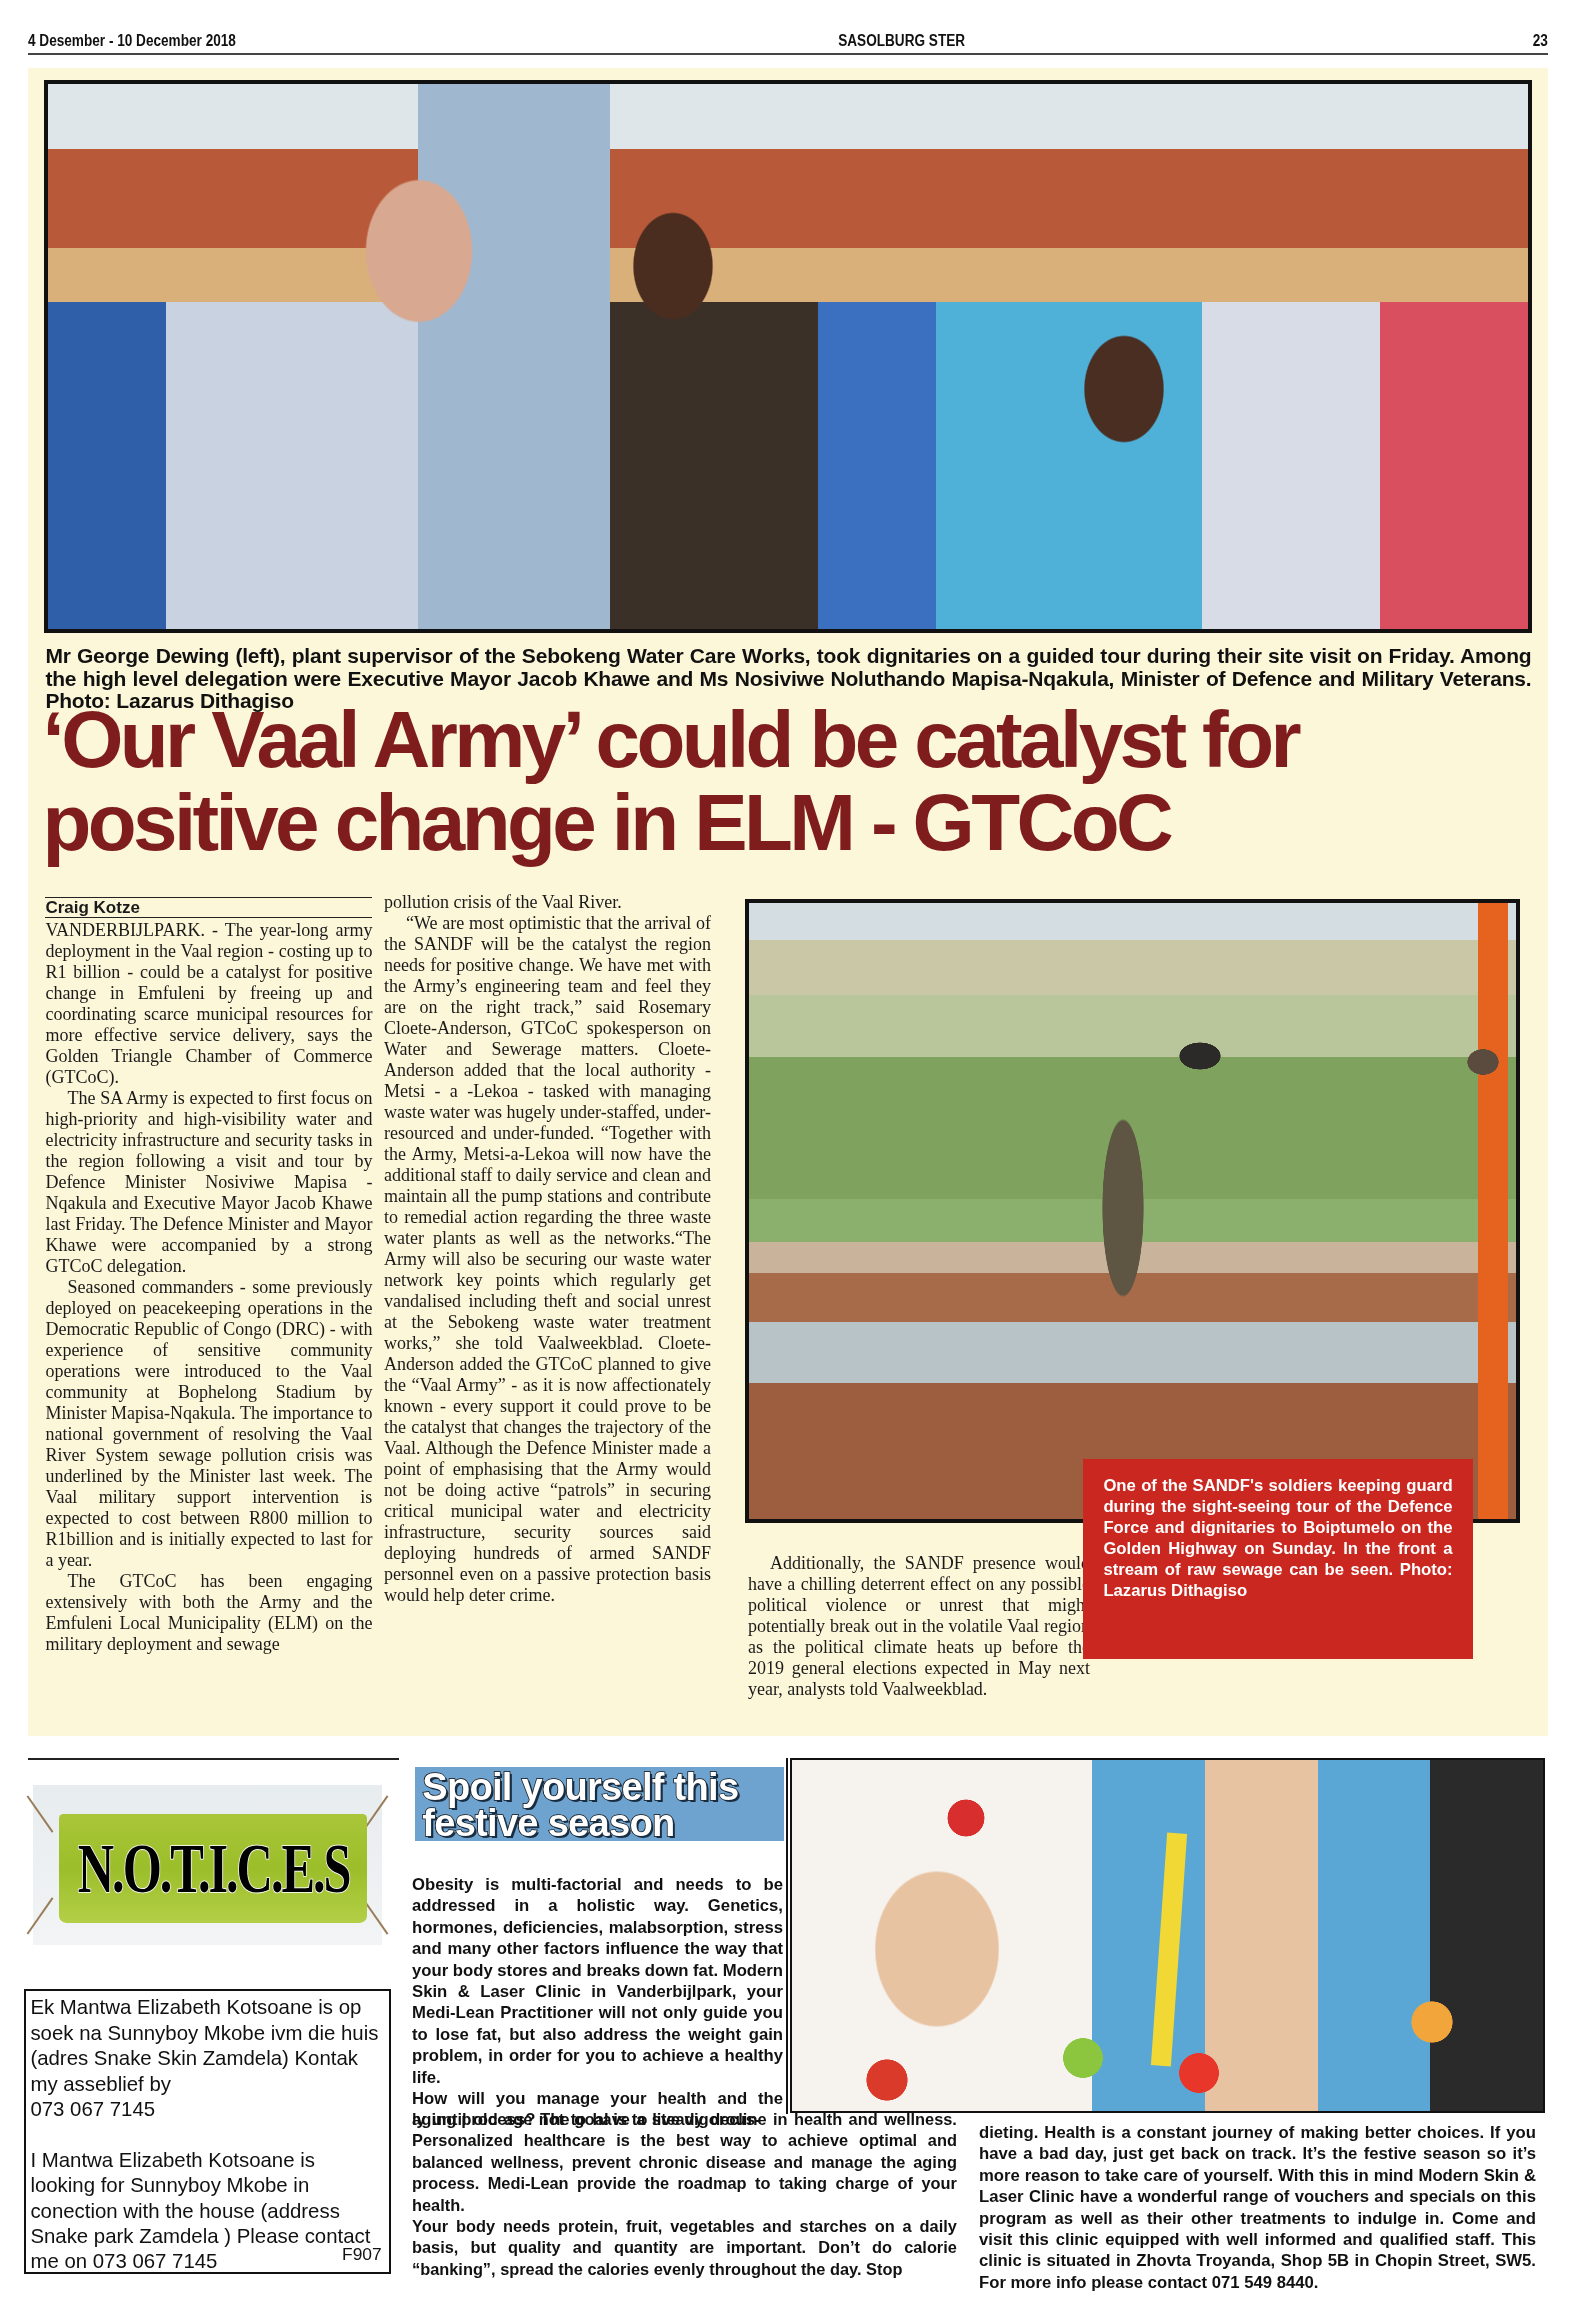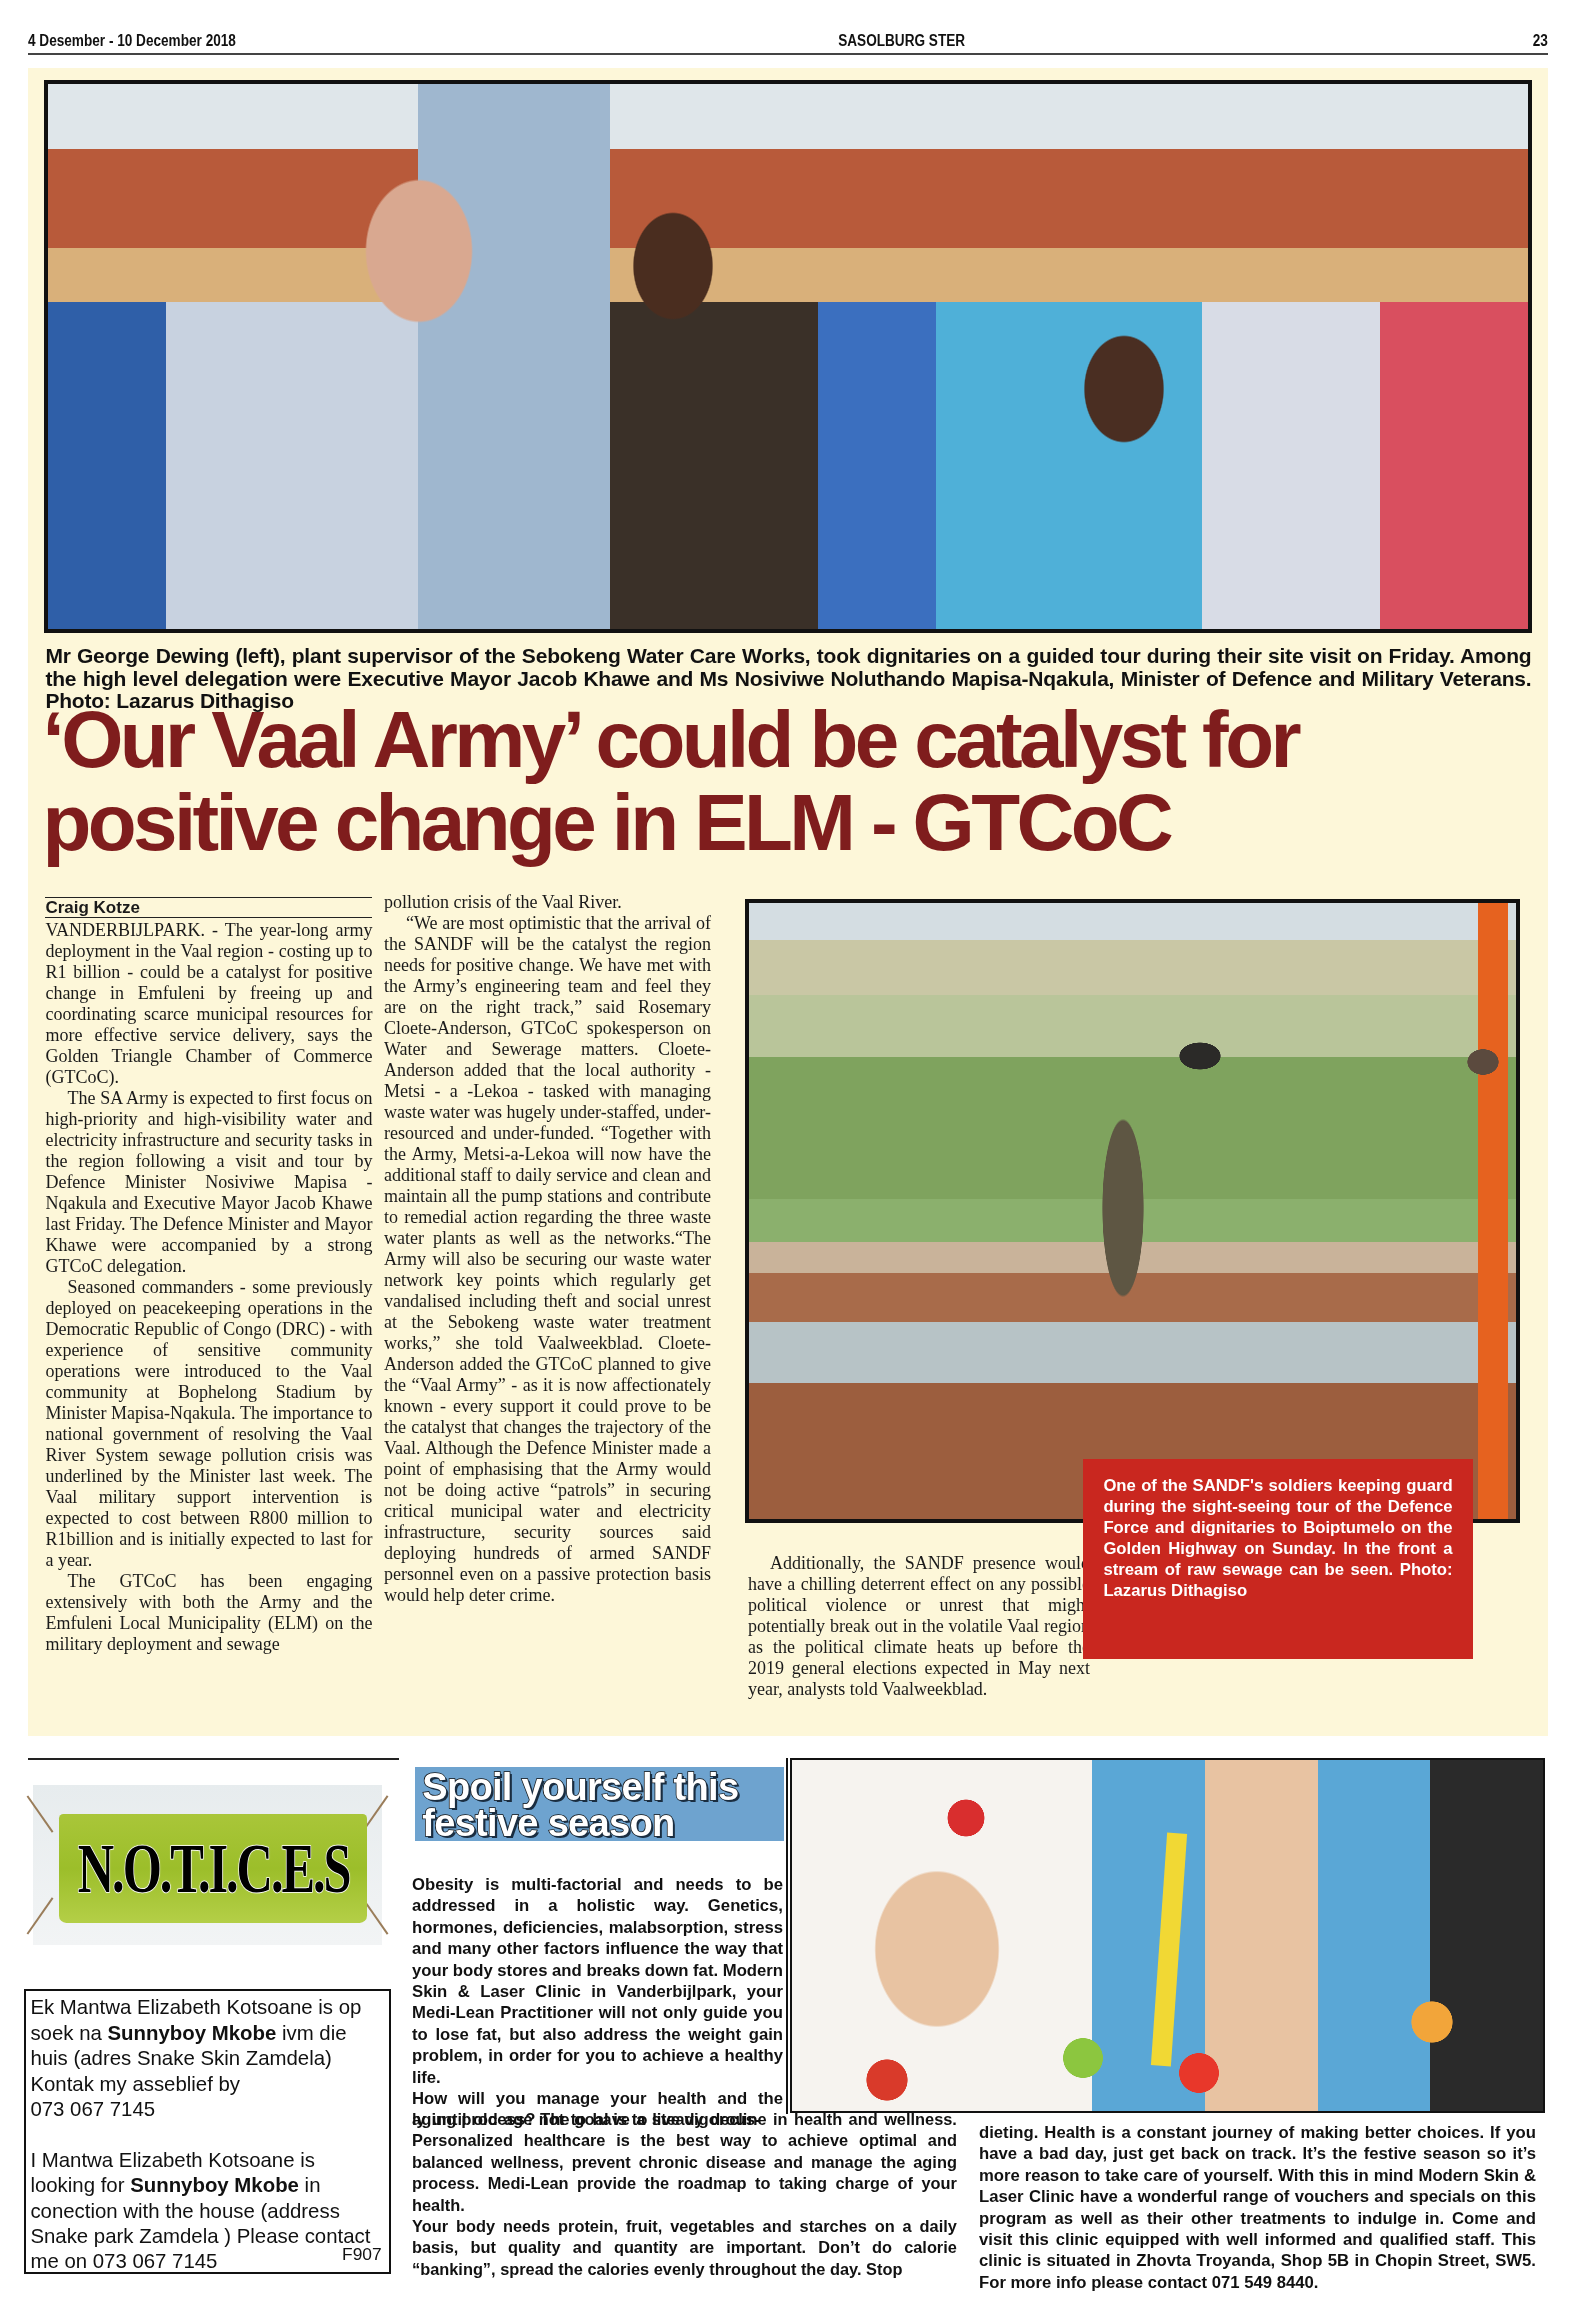--- a/index.html
+++ b/index.html
@@ -53,21 +53,21 @@
 
   
   .bottom-rule { position: absolute; left: 28px; top: 1758px; width: 371px; height: 2.2px; background: #222; }
   .notices-banner { position: absolute; left: 33px; top: 1785px; width: 349px; height: 160px;
     background: linear-gradient(180deg, #e7ecee 0%, #f2f4f5 100%); }
   .notices-banner .cloth { position: absolute; left: 20.4px; top: 29px; width: 308px; height: 109px; background: linear-gradient(180deg, #a9c639 0%, #9cbe2a 50%, #b4cf47 100%); border-radius: 4.4px 4.4px 7.3px 7.3px; display: flex; align-items: center; justify-content: center; margin-left: 6px; }
   .notices-banner .cloth span { font-family: "Liberation Serif", serif; font-weight: bold; font-size: 70px; color: #000; letter-spacing: -2.9px; transform: scaleX(0.72); -webkit-text-stroke: 1.5px #fff; paint-order: stroke fill; text-shadow: 0 0 2.2px #fff; }
   .rope { position: absolute; width: 2.2px; height: 44px; background: #9a7d5a; }
 
   .notice-box { position: absolute; left: 24px; top: 1989px; width: 367px; height: 285px; border: 2.2px solid #111; background: #fff; padding: 4.4px 4.4px; font-family: "Liberation Sans", sans-serif; font-size: 20.4px; line-height: 25.4px; color: #111; }
-  .notice-box b { font-weight: bold; }
+  .notice-box b { font-weight: normal; }
   .notice-box .gap { height: 25.4px; }
   .notice-ref { position: absolute; right: 7.3px; bottom: 4.4px; font-size: 17.4px; }
 
   .ad-heading { position: absolute; left: 415px; top: 1767px; width: 369px; height: 74px; background: #6ea3cf; padding: 1.5px 7.3px; }
   .ad-heading span { display: block; font-family: "Liberation Sans", sans-serif; font-weight: bold; font-size: 38px; line-height: 36px; color: #fff; letter-spacing: -0.7px; -webkit-text-stroke: 1.5px #111; paint-order: stroke fill; text-shadow: 2.2px 2.2px 0 #1a2d40; }
 
   .ad-photo { position: absolute; left: 790px; top: 1758px; width: 755px; height: 355px; border: 2.9px solid #111; overflow: hidden;
     background:
       radial-gradient(circle 29px at 95px 320px, #d93a2a 0 70%, transparent 72%),
       radial-gradient(circle 28px at 291px 298px, #8cc63f 0 70%, transparent 72%),

